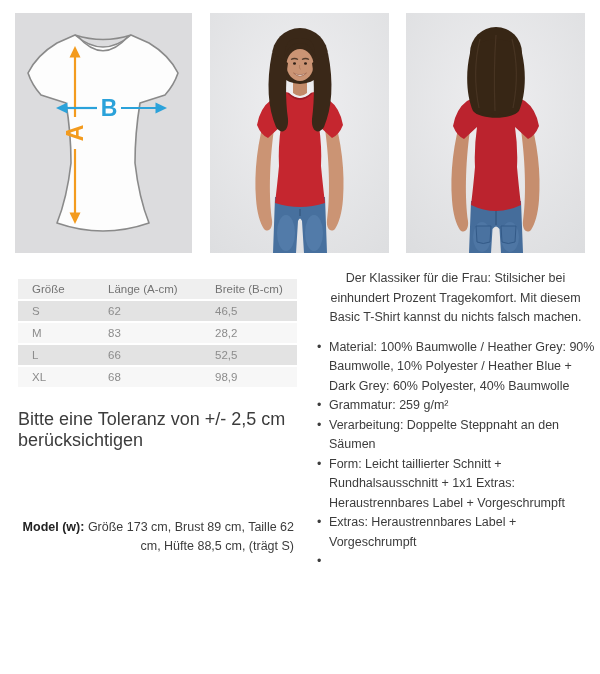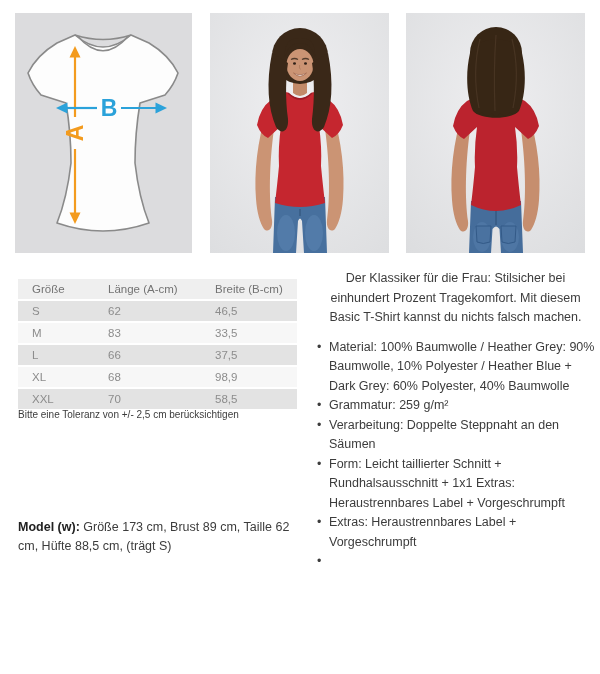--- a/index.html
+++ b/index.html
@@ -26,25 +26,25 @@
   .size-table th {
     background:#efefef; color:#737373; font-weight:400; text-align:left;
     padding:3px 0 3px 14px;
   }
   .size-table td { color:#8c8c8c; padding:3px 0 3px 14px; }
   .size-table tr.odd td  { background:#e3e3e3; }
   .size-table tr.even td { background:#f7f7f7; }
 
   .tolerance {
     position:absolute; left:18px; top:409px; width:294px;
-    font-size:10px; color:#3c3c3c;
+    font-size:18px; color:#3c3c3c;
   }
   .model-info {
-    position:absolute; left:18px; top:518px; width:292px;
-    font-size:12.5px; line-height:1.52; color:#3c3c3c;
+    position:absolute; left:2px; top:518px; width:292px;
+    font-size:12.5px; line-height:1.52; color:#3c3c3c;text-align:right;
   }
   .model-info b { color:#222222; }
 
   .description {
     position:absolute; left:315px; top:269px; width:281px;
     font-size:12.5px; line-height:1.56; color:#3c3c3c;
     hyphens:auto; -webkit-hyphens:auto;
   }
   .description .intro { margin:0 0 10px 0;text-align:center; }
   .description ul { list-style:none; }
@@ -179,37 +179,32 @@
   </thead>
   <tbody>
     <tr class="odd">
       <td>S</td>
       <td>62</td>
       <td>46,5</td>
     </tr>
     <tr class="even">
       <td>M</td>
       <td>83</td>
-      <td>33,5</td>
+      <td>28,2</td>
     </tr>
     <tr class="odd">
       <td>L</td>
       <td>66</td>
-      <td>37,5</td>
+      <td>52,5</td>
     </tr>
     <tr class="even">
       <td>XL</td>
       <td>68</td>
       <td>98,9</td>
     </tr>
-    <tr class="odd">
-      <td>XXL</td>
-      <td>70</td>
-      <td>58,5</td>
-    </tr>
   </tbody>
 </table>
 
 <p class="tolerance">Bitte eine Toleranz von +/- 2,5 cm berücksichtigen</p>
 
 <p class="model-info">
   <b>Model (w):</b>
   <span>Größe 173 cm, Brust 89 cm, Taille 62 cm, Hüfte 88,5 cm, (trägt S)</span>
 </p>
 

